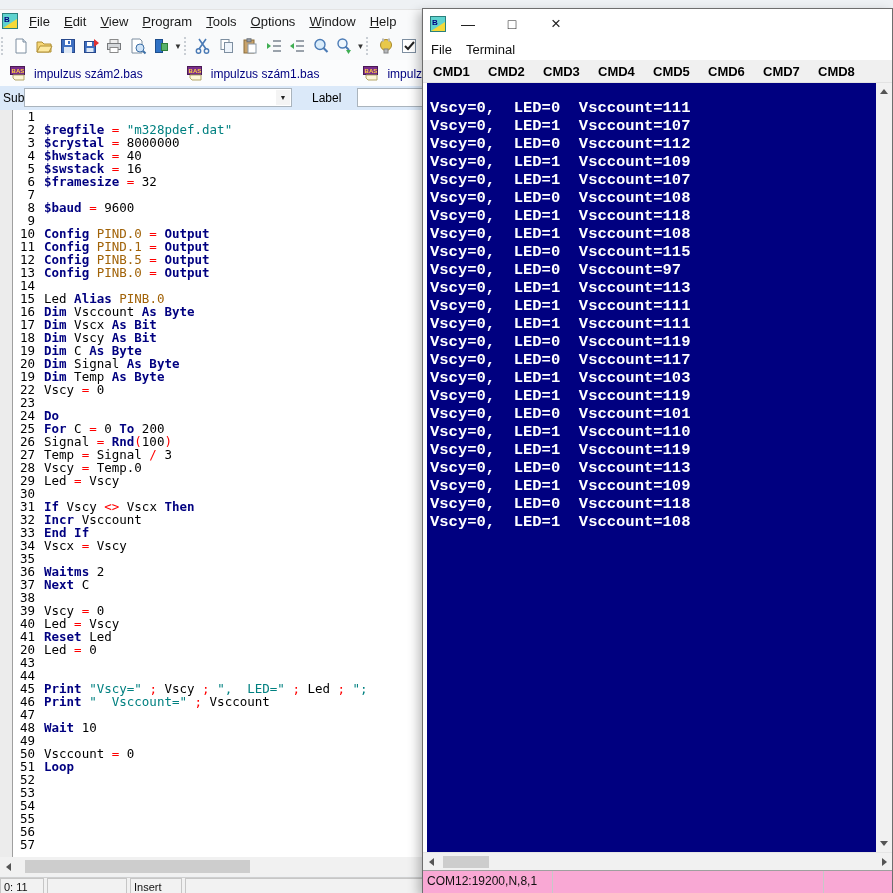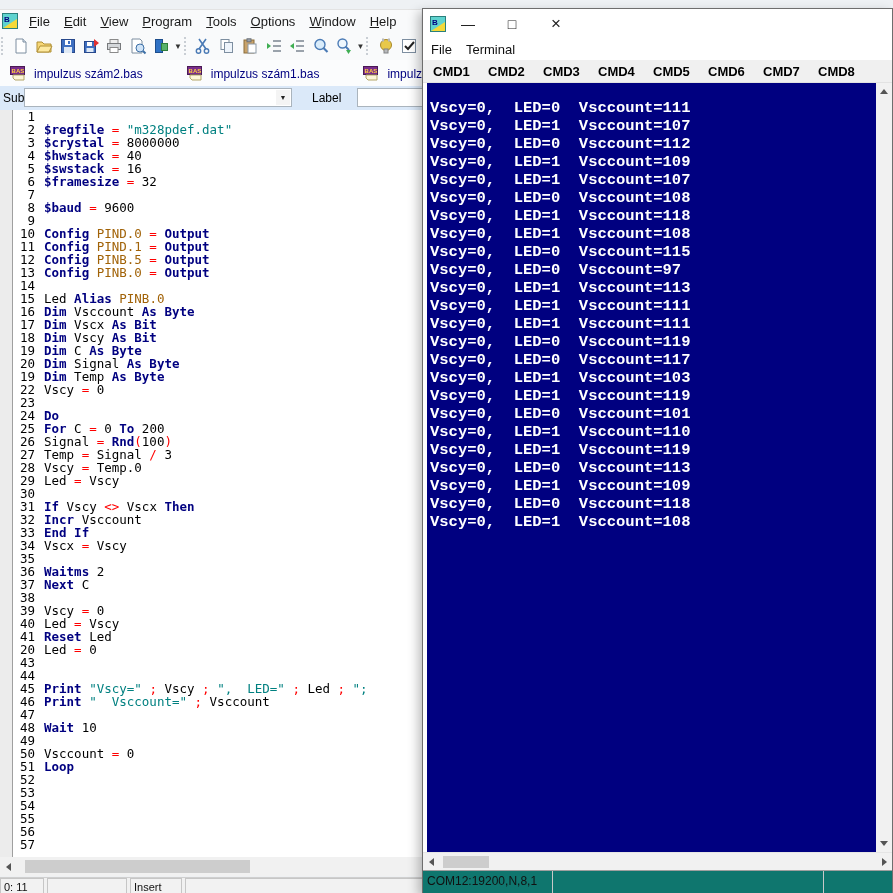--- a/index.html
+++ b/index.html
@@ -70,21 +70,21 @@
   #term-cmdbar { position:absolute; left:0; top:51px; width:100%; height:23px; background:#f0f0f0; display:flex; align-items:center; font-size:13px; font-weight:bold; color:#000; border-bottom:1px solid #e2e2e2; }
   .cmd { margin-left:10px; width:45px; flex:none; cursor:default; }
 
   #term-screen { position:absolute; left:4px; top:74px; width:453px; height:769px; background:#000080; overflow:hidden;
     color:#ffffff; font-family:"Liberation Mono", monospace; font-weight:bold; font-size:15.5px; line-height:18px; white-space:pre; padding:16px 0 0 3px; }
   .tline { height:18px; }
 
   #term-vscroll { position:absolute; left:453px; top:74px; width:16px; height:769px; background:#f1f1f1; }
   #term-hscroll { position:absolute; left:0; top:843px; width:469px; height:18px; background:#f1f1f1; border-top:1px solid #e5e5e5; }
   #term-hthumb { position:absolute; left:20px; top:3px; width:46px; height:12px; background:#cdcdcd; }
-  #term-status { position:absolute; left:0; top:861px; width:469px; height:24px; background:#0f766e; border-top:1px solid #9f9f9f; display:flex; font-size:12px; color:#111; }
+  #term-status { position:absolute; left:0; top:861px; width:469px; height:24px; background:#f9a8d4; border-top:1px solid #9f9f9f; display:flex; font-size:12px; color:#111; }
   .tst-cell { border-right:1px solid #c8c8c8; padding:3px 4px 0 4px; white-space:nowrap; overflow:hidden; }
 </style>
 </head>
 <body>
 
 <div class="abs" id="ide-sliver"></div>
 
 <div class="abs" id="ide-menubar">
   <svg id="ide-appicon" viewBox="0 0 16 16">
     <rect x="0.5" y="0.5" width="15" height="15" fill="#5fd3cf" stroke="#2a7f7c"></rect>

